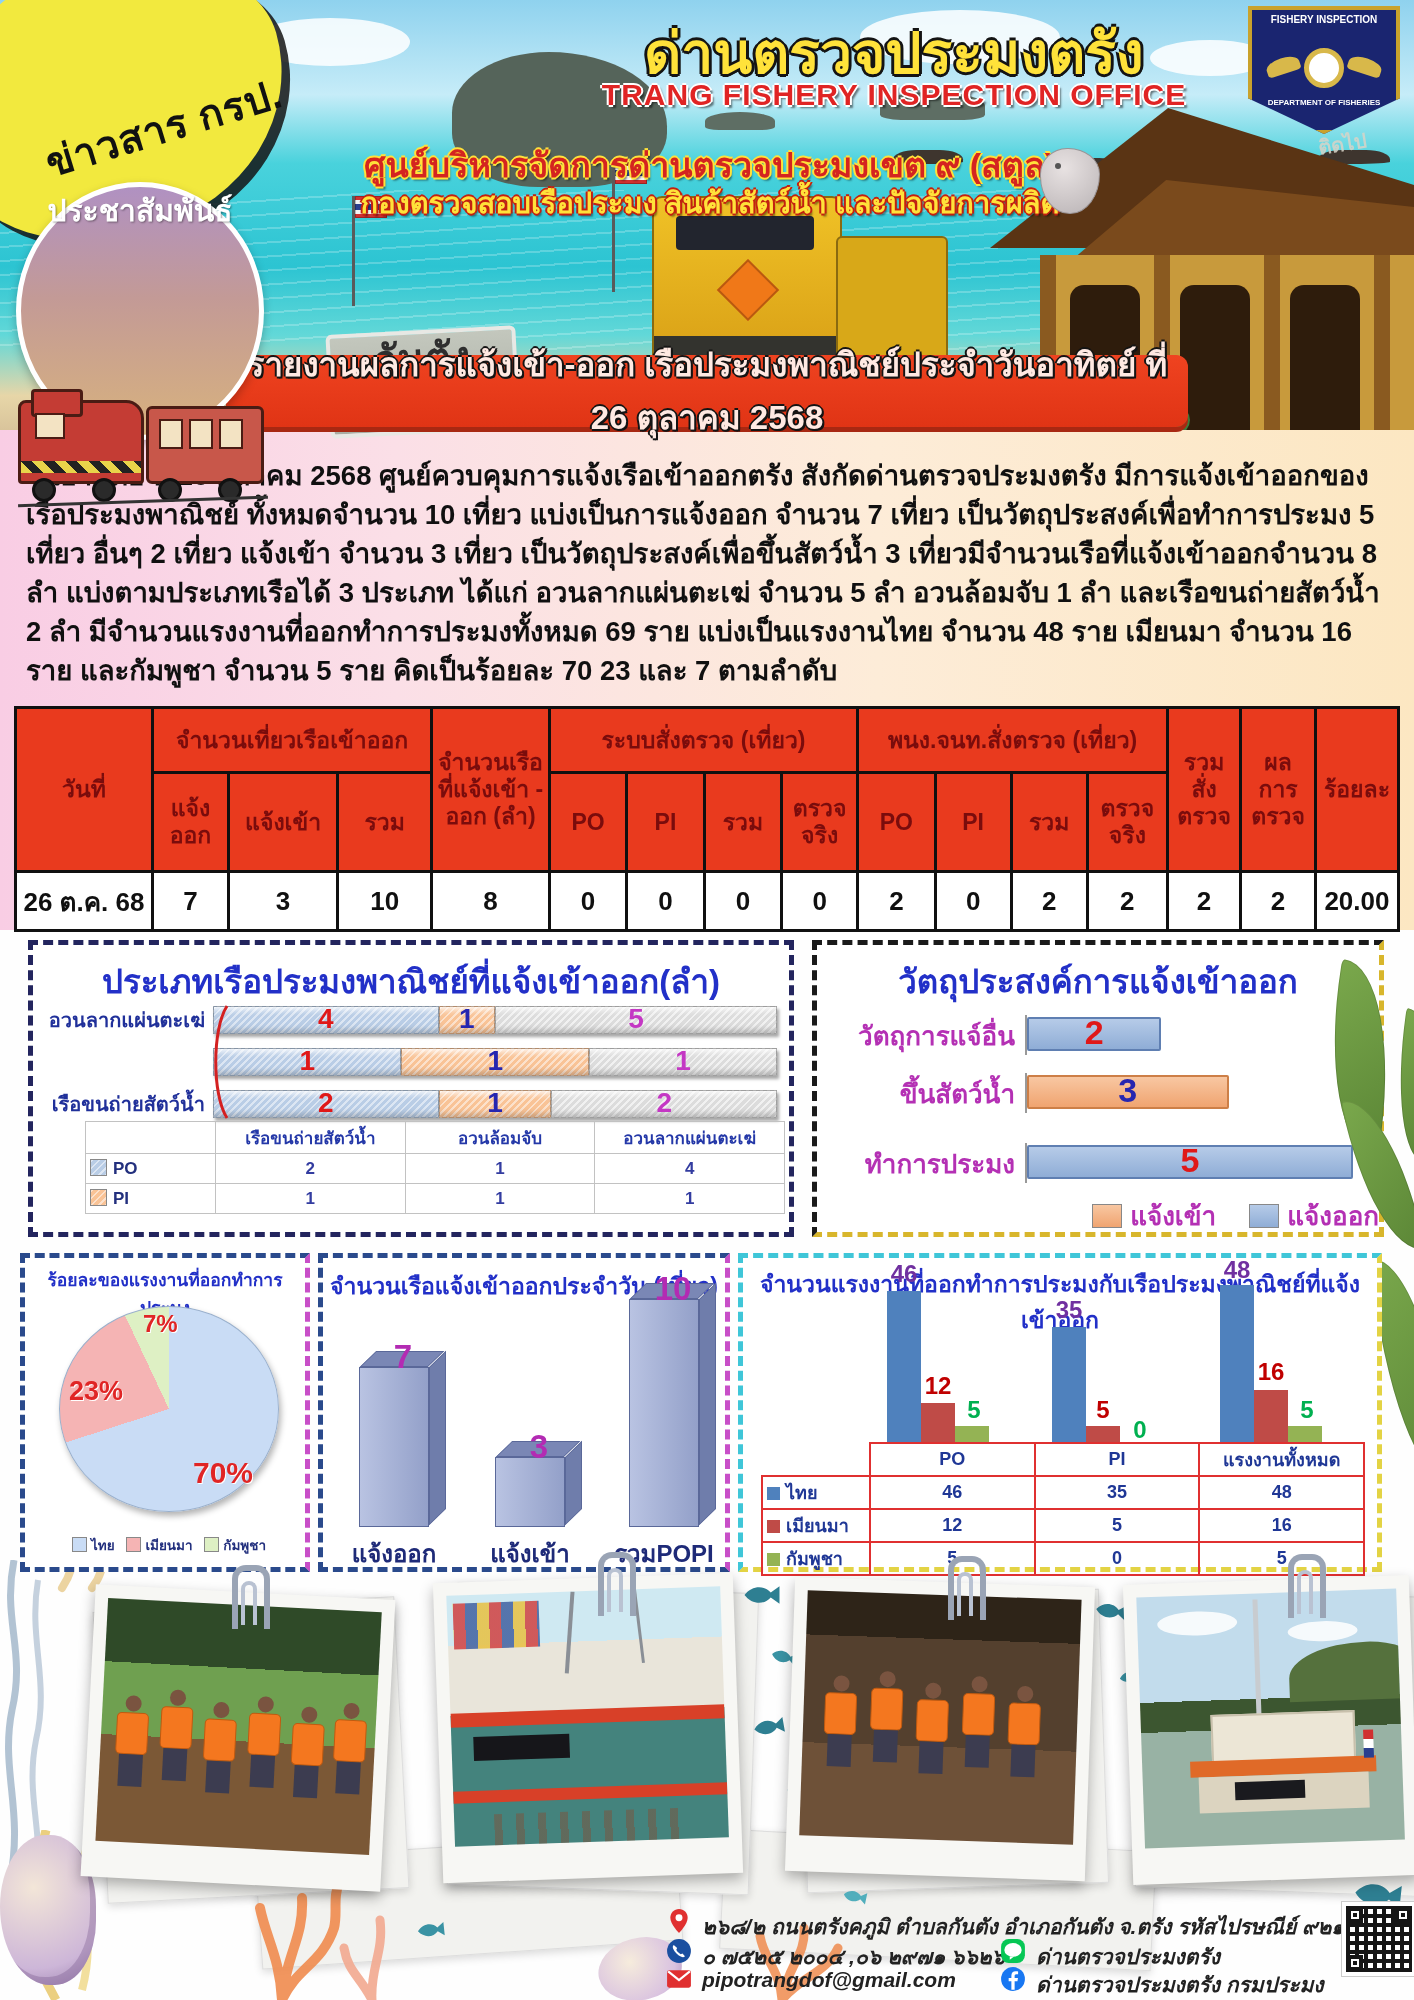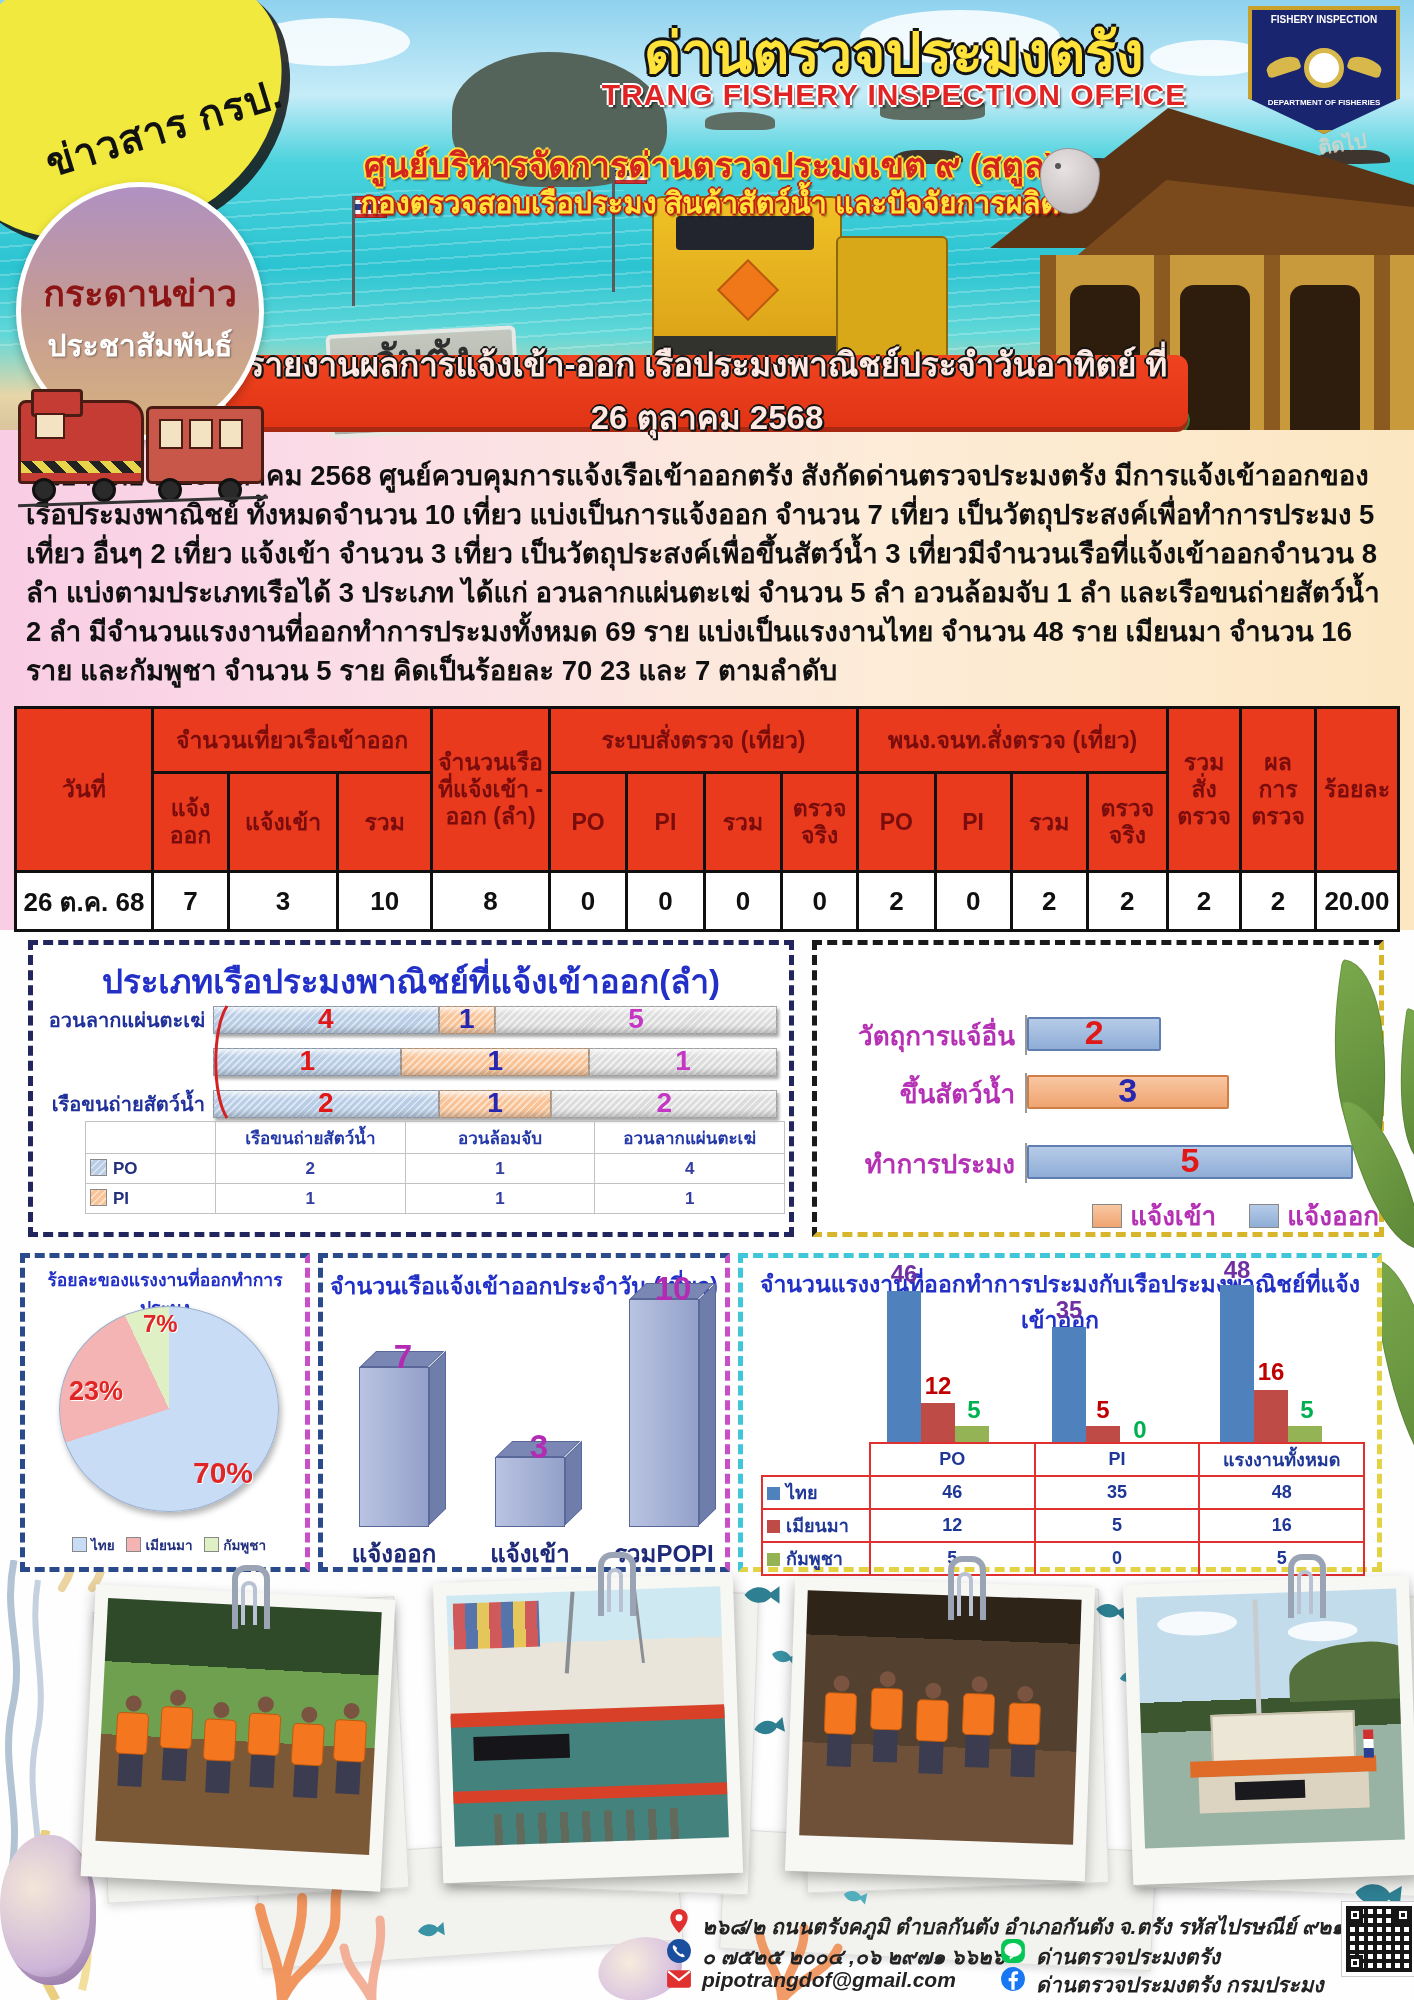--- a/index.html
+++ b/index.html
@@ -258,21 +258,20 @@
     <div class="badge-wing" style="right:18px;transform:rotate(18deg);"></div>
     <div class="badge-core"></div>
     <div class="badge-txt" style="top:92px;font-size:8px;">DEPARTMENT OF FISHERIES</div>
   </div>
 
   <div class="abs subtitle1 nw">ศูนย์บริหารจัดการด่านตรวจประมงเขต ๙ (สตูล)</div>
   <div class="abs subtitle2 nw">กองตรวจสอบเรือประมง สินค้าสัตว์น้ำ และปัจจัยการผลิต</div>
   <div class="abs dugong"></div>
 
   <div class="abs circle-badge">
-    <div class="circle-l1">กระดานข่าว</div>
     <div class="circle-l2">ประชาสัมพันธ์</div>
   </div>
 
   <div class="abs toy-train">
     <div class="toy-loco">
       <div class="toy-cab"></div>
       <div class="toy-win"></div>
       <div class="toy-stripe"></div>
     </div>
     <div class="toy-car">
@@ -428,20 +427,21 @@
         <td class="rowname"><span class="swatch seg-pi"></span><span>PI</span></td>
         <td class="val">1</td>
         <td class="val">1</td>
         <td class="val">1</td>
       </tr>
     </tbody>
       </table>
   </div>
 
   <div class="abs cbox box2">
+    <div class="ctitle" style="margin-top:10px;font-size:33px;">วัตถุประสงค์การแจ้งเข้าออก</div>
     <div class="c2-row" style="top:70px;">
       <div class="c2-label">วัตถุการแจ์อื่น</div>
       <div class="c2-area">
         <div class="c2-bar c2-blue" style="width:40%;">
           <div class="c2-num n-red">2</div>
         </div>
       </div>
     </div>
     <div class="c2-row" style="top:128px;">
       <div class="c2-label">ขึ้นสัตว์น้ำ</div>

